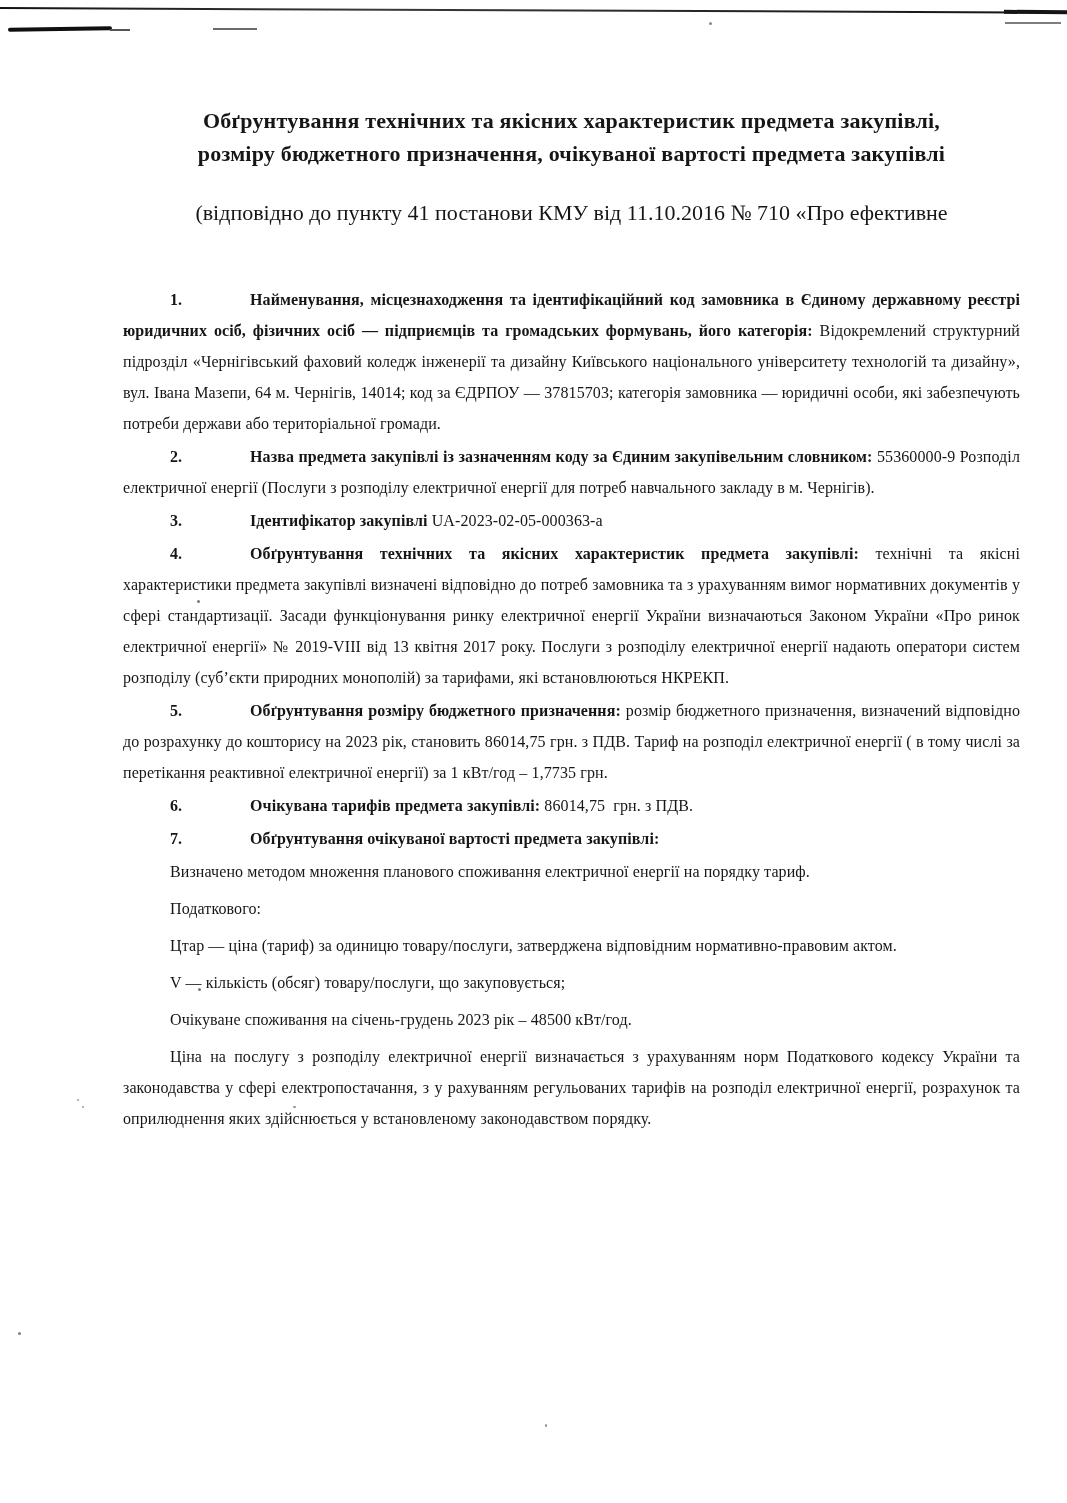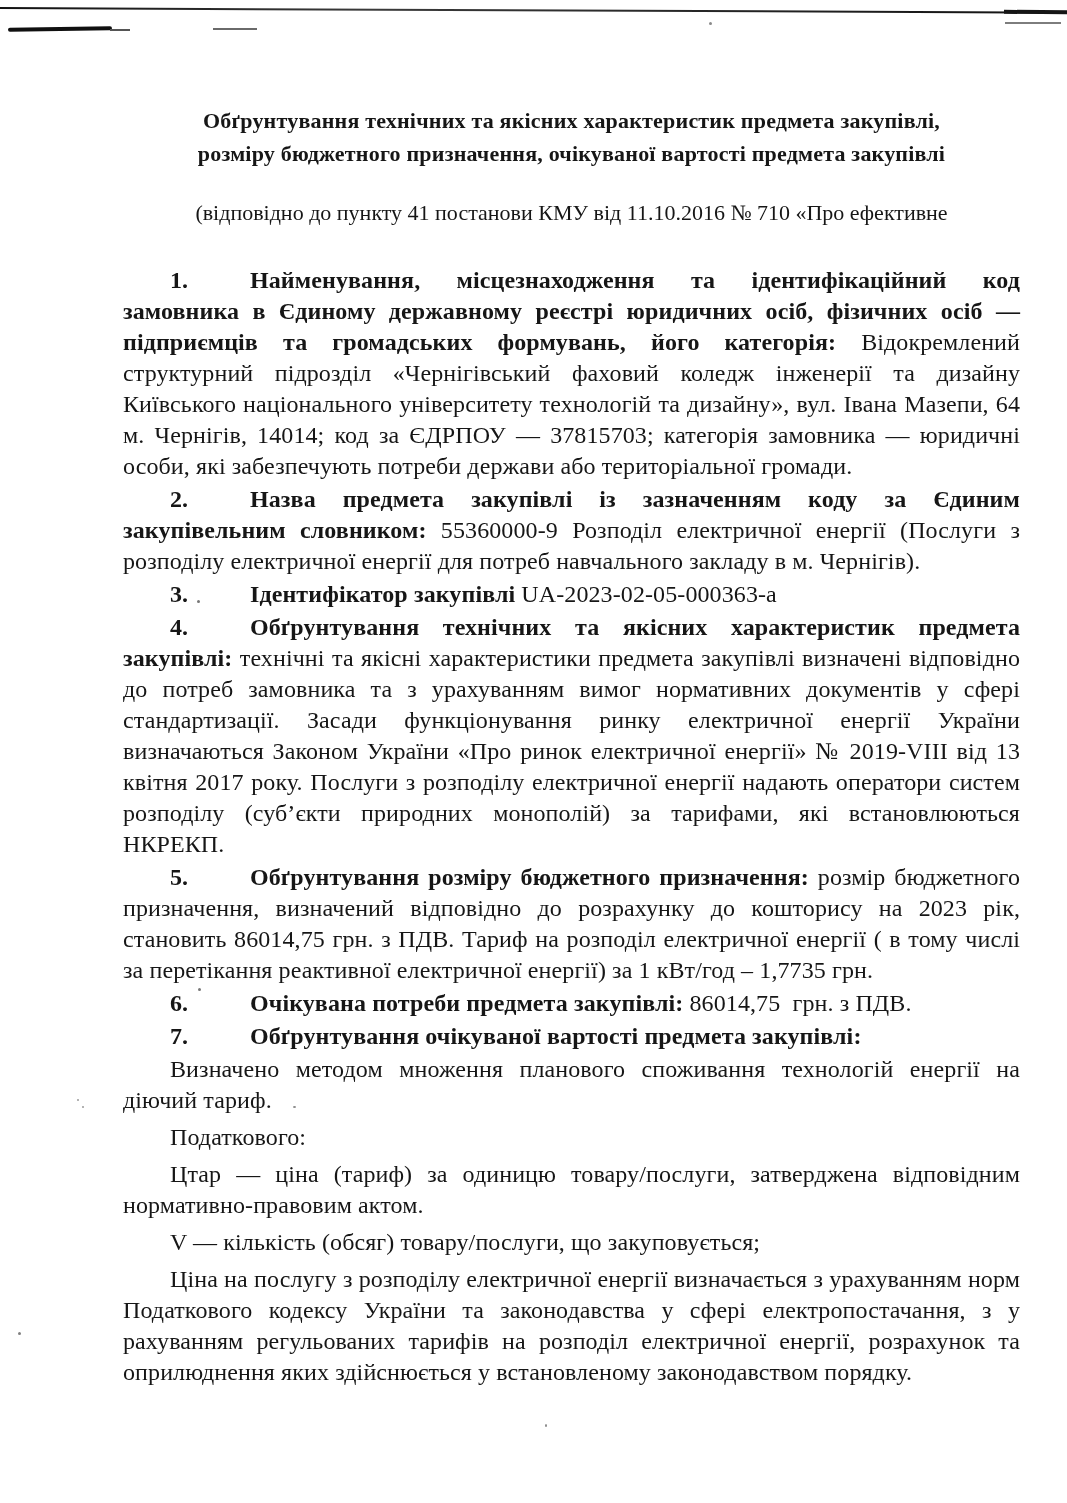--- a/index.html
+++ b/index.html
@@ -52,24 +52,24 @@
     font-size: 22px;
     line-height: 33px;
     letter-spacing: 0.2px;
     margin: 0 0 26px 0;
   }
   .doc-subtitle {
     text-align: center;
     font-weight: 400;
     font-size: 22px;
     line-height: 33px;
-    margin: 0 0 36px 0;
+    margin: 0 0 55px 0;
   }
   .para {
-    font-size: 24px;
+    font-size: 16px;
     line-height: 31px;
     text-align: justify;
     text-indent: 47px;
     margin: 0 0 2px 0;
     letter-spacing: 0.1px;
   }
   .para.plain { margin-bottom: 6px; }
   .num {
     display: inline-block;
     width: 80px;
@@ -113,24 +113,25 @@
     <p class="para"><span class="num">1.</span><span class="bold">Найменування, місцезнаходження та ідентифікаційний код замовника в Єдиному державному реєстрі юридичних осіб, фізичних осіб — підприємців та громадських формувань, його категорія:</span> <span>Відокремлений структурний підрозділ «Чернігівський фаховий коледж інженерії та дизайну Київського національного університету технологій та дизайну», вул. Івана Мазепи, 64 м. Чернігів, 14014; код за ЄДРПОУ — 37815703; категорія замовника — юридичні особи, які забезпечують потреби держави або територіальної громади.</span></p>
 
     <p class="para"><span class="num">2.</span><span class="bold">Назва предмета закупівлі із зазначенням коду за Єдиним закупівельним словником:</span> <span>55360000-9 Розподіл електричної енергії (Послуги з розподілу електричної енергії для потреб навчального закладу в м. Чернігів).</span></p>
 
     <p class="para"><span class="num">3.</span><span class="bold">Ідентифікатор закупівлі</span> <span class="underline">UA-2023-02-05-000363-a</span></p>
 
     <p class="para"><span class="num">4.</span><span class="bold">Обґрунтування технічних та якісних характеристик предмета закупівлі:</span> <span>технічні та якісні характеристики предмета закупівлі визначені відповідно до потреб замовника та з урахуванням вимог нормативних документів у сфері стандартизації. Засади функціонування ринку електричної енергії України визначаються Законом України «Про ринок електричної енергії» № 2019-VIII від 13 квітня 2017 року. Послуги з розподілу електричної енергії надають оператори систем розподілу (суб’єкти природних монополій) за тарифами, які встановлюються НКРЕКП.</span></p>
 
     <p class="para"><span class="num">5.</span><span class="bold">Обґрунтування розміру бюджетного призначення:</span> <span>розмір бюджетного призначення, визначений відповідно до розрахунку до кошторису на 2023 рік, становить 86014,75 грн. з ПДВ. Тариф на розподіл електричної енергії ( в тому числі за перетікання реактивної електричної енергії) за 1 кВт/год – 1,7735 грн.</span></p>
 
-    <p class="para"><span class="num">6.</span><span class="bold">Очікувана потреби предмета закупівлі:</span> <span>86014,75&nbsp; грн. з ПДВ.</span></p>
+    <p class="para"><span class="num">6.</span><span class="bold">Очікувана тарифів предмета закупівлі:</span> <span>86014,75&nbsp; грн. з ПДВ.</span></p>
 
     <p class="para"><span class="num">7.</span><span class="bold">Обґрунтування очікуваної вартості предмета закупівлі:</span></p>
 
-    <p class="para plain">Визначено методом множення планового споживання технологій енергії на діючий тариф.</p>
+    <p class="para plain">Визначено методом множення планового споживання електричної енергії на порядку тариф.</p>
     <p class="para plain">Податкового:</p>
     <p class="para plain">Цтар — ціна (тариф) за одиницю товару/послуги, затверджена відповідним нормативно-правовим актом.</p>
     <p class="para plain">V — кількість (обсяг) товару/послуги, що закуповується;</p>
+    <p class="para plain">Очікуване споживання на січень-грудень 2023 рік – 48500 кВт/год.</p>
     <p class="para plain">Ціна на послугу з розподілу електричної енергії визначається з урахуванням норм Податкового кодексу України та законодавства у сфері електропостачання, з у рахуванням регульованих тарифів на розподіл електричної енергії, розрахунок та оприлюднення яких здійснюється у встановленому законодавством порядку.</p>
 
   </div>
 </div>
 
 </body></html>

